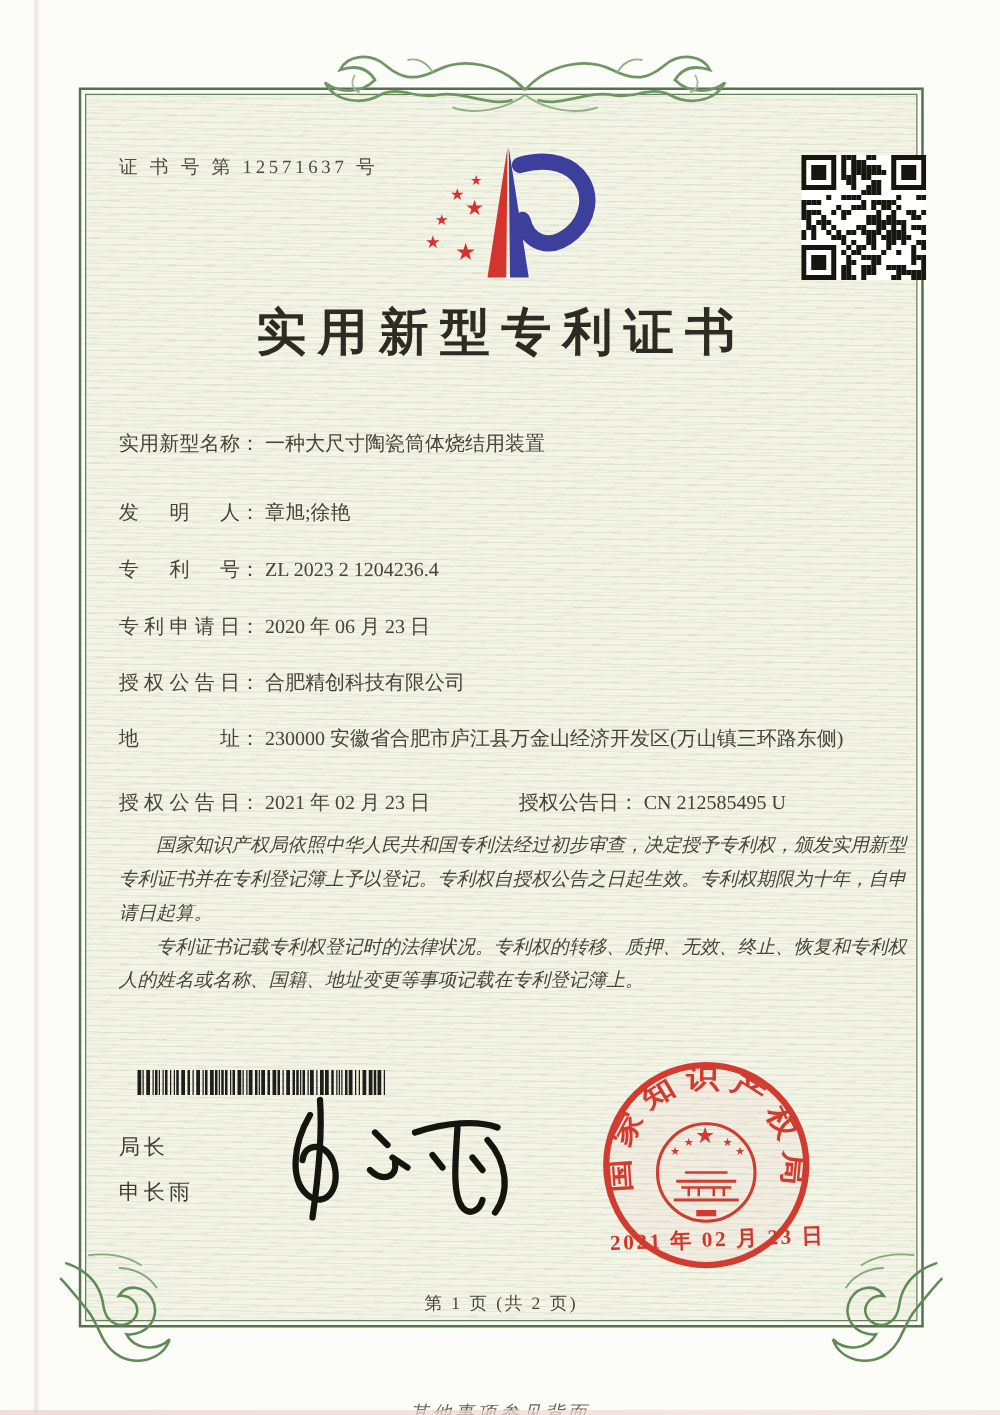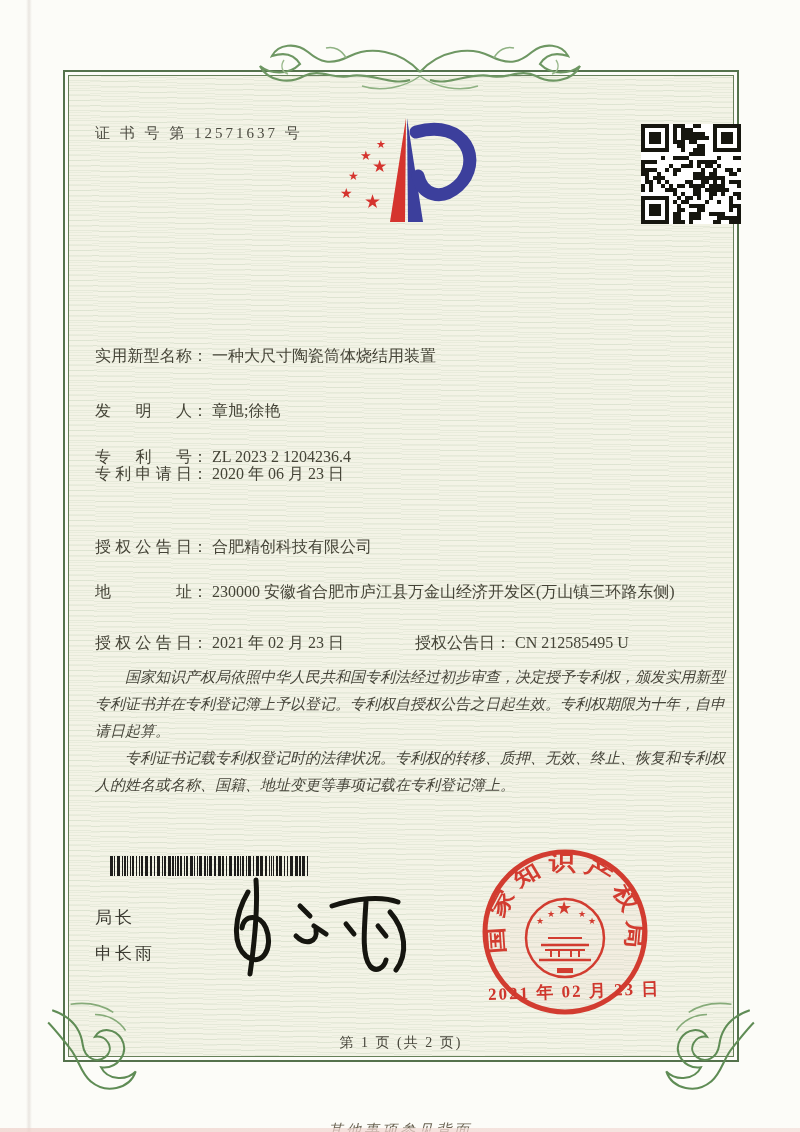--- a/index.html
+++ b/index.html
@@ -317,31 +317,32 @@
       <rect x="36" y="96" width="4" height="4" fill="#16160f"></rect>
       <rect x="40" y="96" width="4" height="4" fill="#16160f"></rect>
       <rect x="48" y="96" width="4" height="4" fill="#16160f"></rect>
       <rect x="72" y="96" width="4" height="4" fill="#16160f"></rect>
       <rect x="76" y="96" width="4" height="4" fill="#16160f"></rect>
       <rect x="88" y="96" width="4" height="4" fill="#16160f"></rect>
       <rect x="92" y="96" width="4" height="4" fill="#16160f"></rect>
       <rect x="96" y="96" width="4" height="4" fill="#16160f"></rect>
     </svg>
 
+  <div class="abs title">实用新型专利证书</div>
 
   <div class="abs field" style="top:344px;">
     <span class="flabel">实用新型名称</span><span class="fcolon">：</span><span class="fvalue">一种大尺寸陶瓷筒体烧结用装置</span>
   </div>
   <div class="abs field" style="top:399px;">
     <span class="flabel">发明人</span><span class="fcolon">：</span><span class="fvalue">章旭;徐艳</span>
   </div>
   <div class="abs field" style="top:445px;">
     <span class="flabel">专利号</span><span class="fcolon">：</span><span class="fvalue">ZL 2023 2 1204236.4</span>
   </div>
-  <div class="abs field" style="top:462px;">
+  <div class="abs field" style="top:490px;">
     <span class="flabel">专利申请日</span><span class="fcolon">：</span><span class="fvalue">2020 年 06 月 23 日</span>
   </div>
   <div class="abs field" style="top:535px;">
     <span class="flabel">授权公告日</span><span class="fcolon">：</span><span class="fvalue">合肥精创科技有限公司</span>
   </div>
   <div class="abs field" style="top:580px;">
     <span class="flabel">地址</span><span class="fcolon">：</span><span class="fvalue" style="max-width:472px;">230000 安徽省合肥市庐江县万金山经济开发区(万山镇三环路东侧)</span>
   </div>
   <div class="abs field" style="top:631px;">
     <span class="flabel">授权公告日</span><span class="fcolon">：</span><span class="fvalue">2021 年 02 月 23 日</span>

